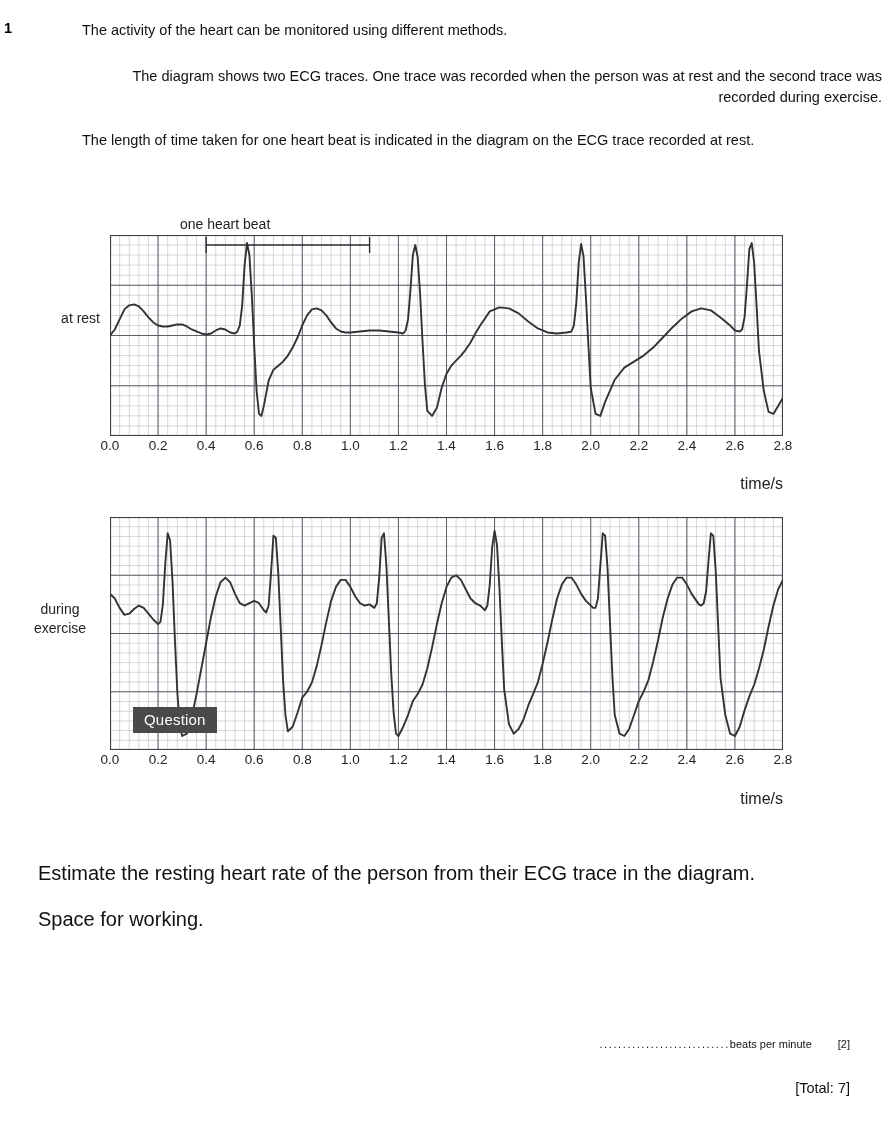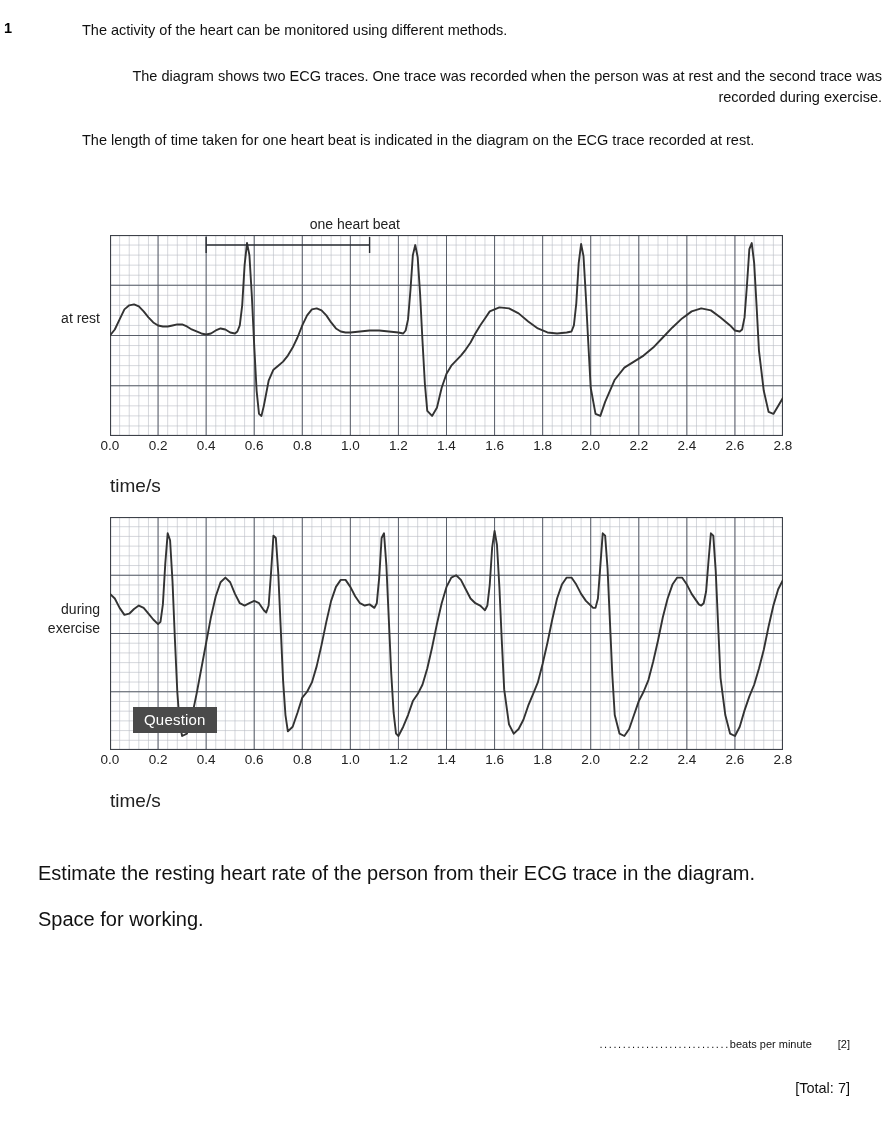--- a/index.html
+++ b/index.html
@@ -59,31 +59,32 @@
     text-align: right;
     line-height: 19px;
     white-space: pre-line;
   }
   #label-at-rest {
     left: 0px;
     width: 100px;
     top: 104px;
   }
   #label-during-exercise {
-    left: 0px;
+    left: 10px;
     width: 100px;
     top: 100px;
+    text-align: center;
   }
 
   .heartbeat-caption {
     position: absolute;
     left: 180px;
     top: 11px;
     width: 220px;
-    text-align: right;
+    text-align: left;
     font-size: 14px;
     color: #222;
   }
 
   .plot {
     position: absolute;
     left: 110px;
   }
   #plot-rest  { top: 30px;  width: 673px; height: 201px; }
   #plot-ex    { top: 17px;  width: 673px; height: 233px; }
@@ -101,22 +102,22 @@
     transform: translateX(-50%);
     font-size: 13.5px;
     color: #222;
     top: 0;
   }
 
   .axis-title {
     position: absolute;
     left: 110px;
     width: 673px;
-    text-align: left;
-    font-size: 19px;
+    text-align: right;
+    font-size: 16px;
     color: #222;
   }
   #axtitle-rest { top: 270px; }
   #axtitle-ex   { top: 290px; }
 
   .question-chip {
     position: absolute;
     left: 133px;
     top: 707px;
     padding: 4px 11px 5px 11px;

